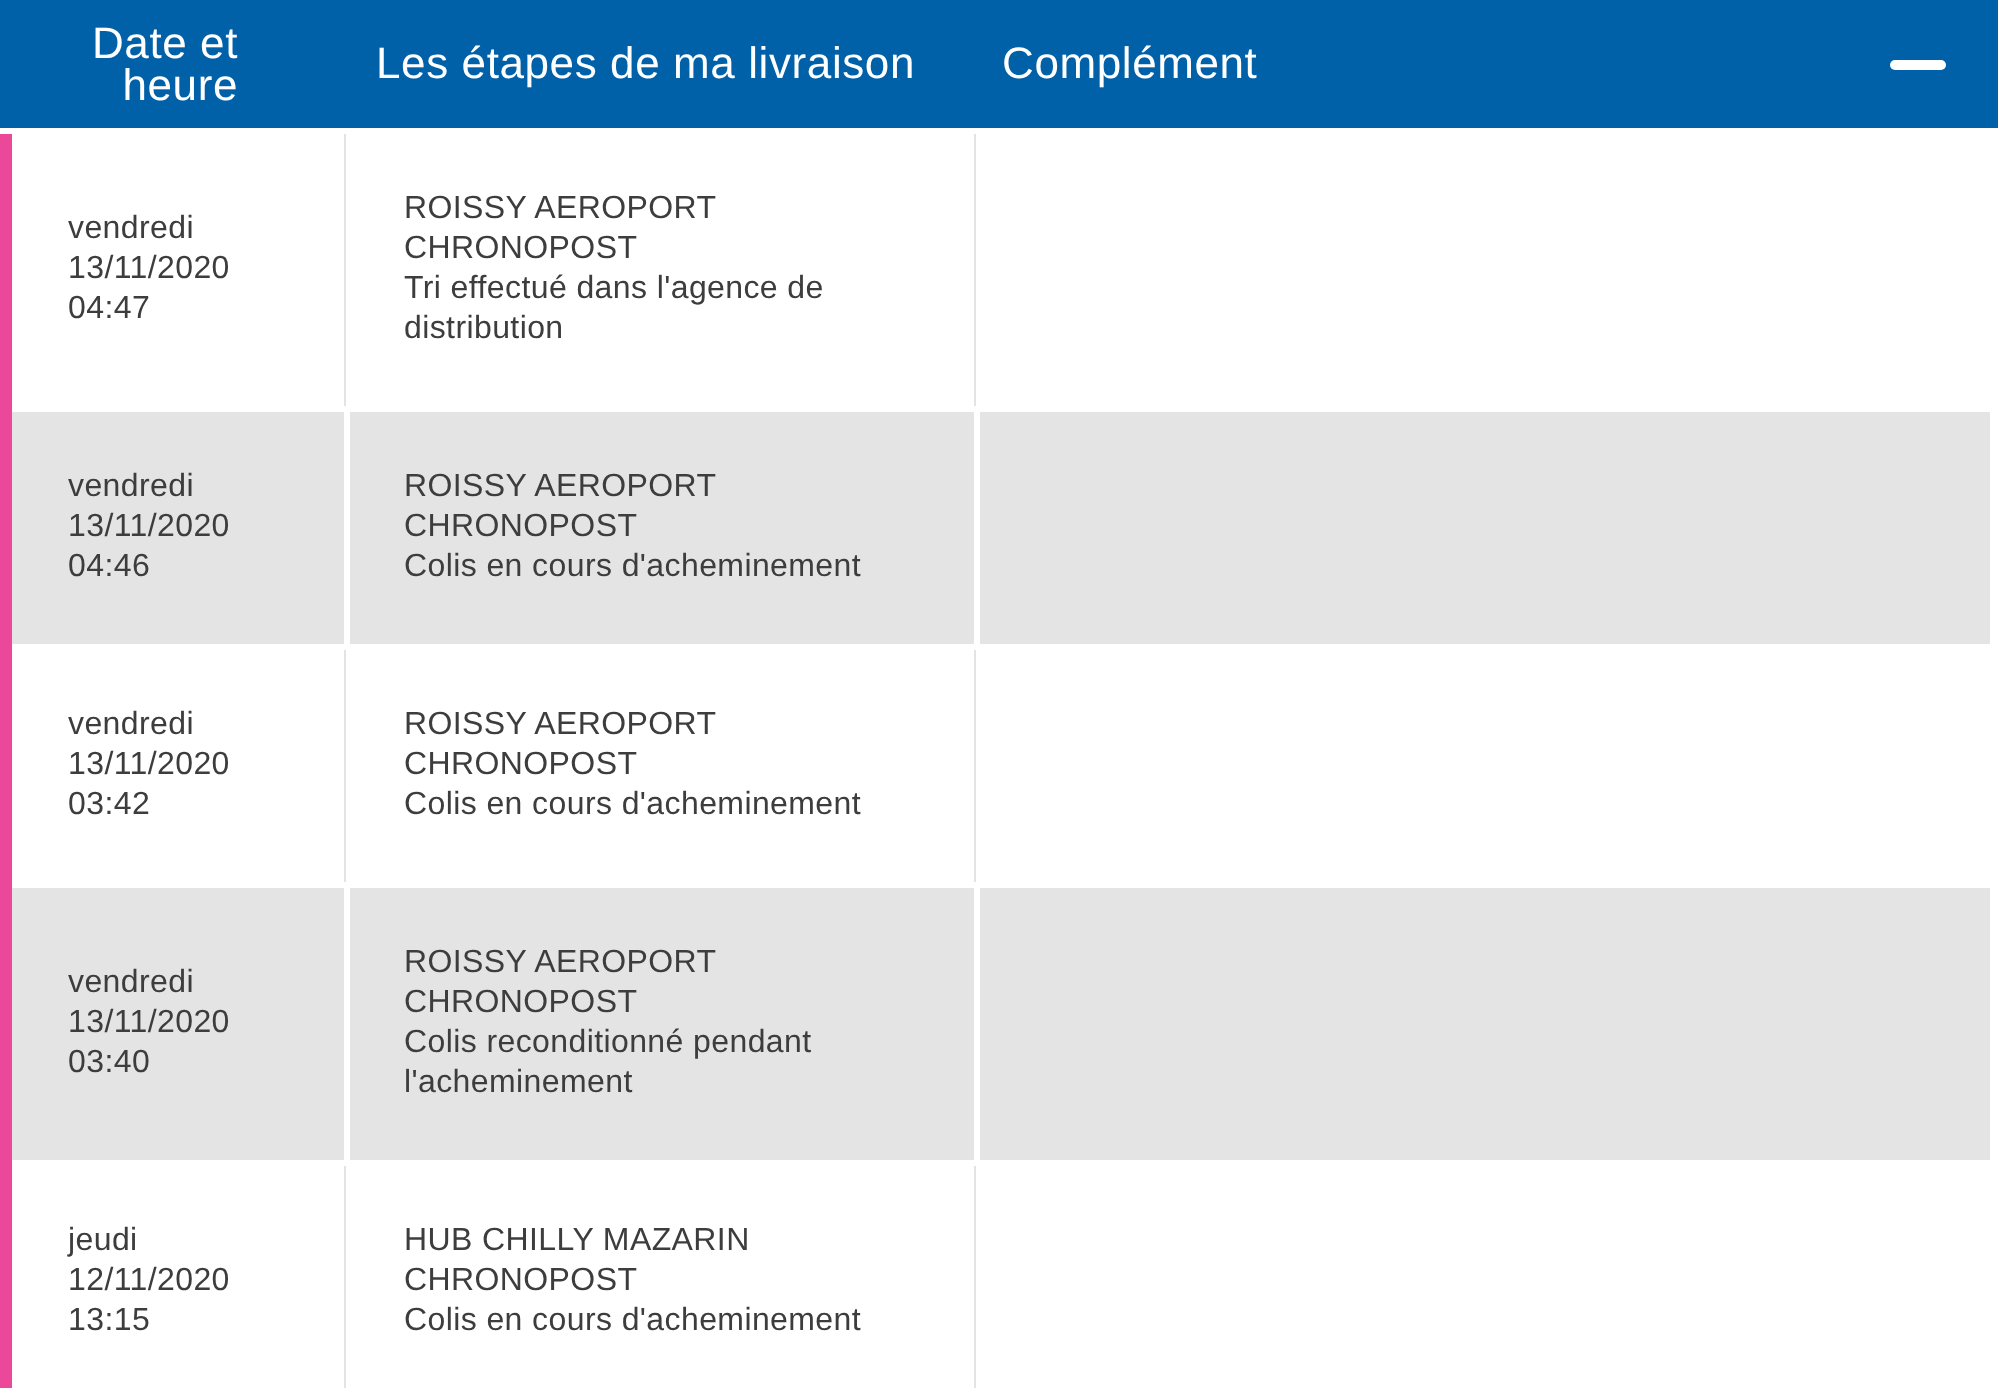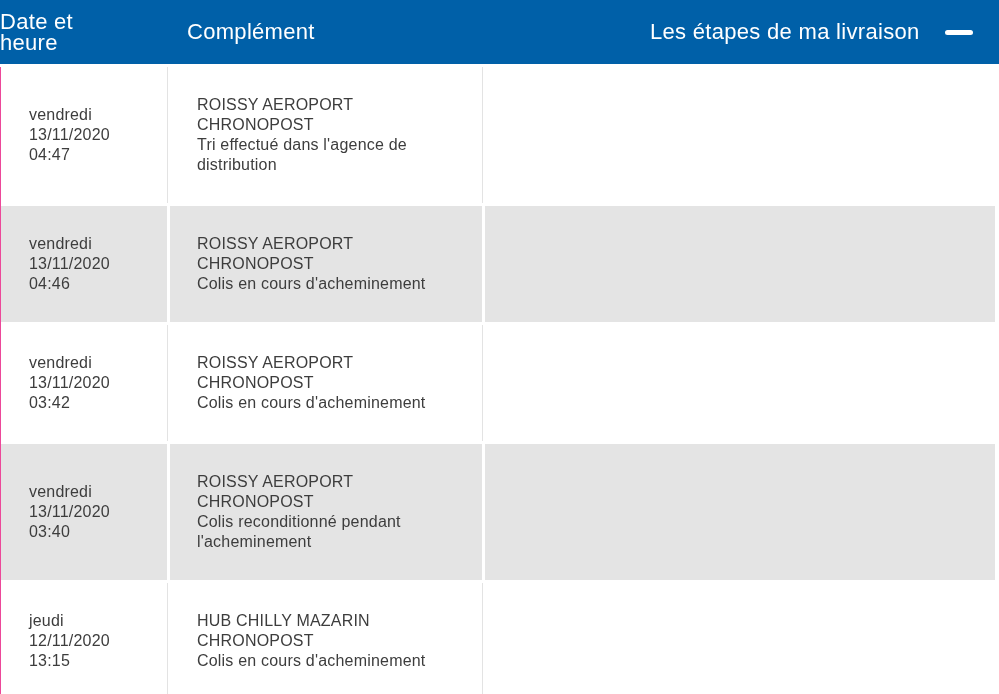--- a/index.html
+++ b/index.html
@@ -23,21 +23,21 @@
     height: 64px;
     background: var(--header-background, #0060A8);
     color: var(--header-text, #ffffff);
     display: flex;
     align-items: center;
     font-size: 22px;
     letter-spacing: 0.3px;
     box-sizing: border-box;
   }
   .hcol { box-sizing: border-box; }
-  .hcol-date { width: 167px; line-height: 21px; }
+  .hcol-date { width: 167px; padding-left: 24px; line-height: 21px; text-align: right; }
   .hcol-date span { display: block; width: 95px; }
   .hcol-steps { width: 314px; padding-left: 21px; }
   .hcol-complement { flex: 1; padding-left: 20px; }
 
   .collapse-btn {
     margin-right: 24px;
     background: none;
     border: none;
     padding: 8px 2px;
     cursor: pointer;
@@ -53,21 +53,21 @@
   }
 
   
   .table-body {
     margin: 3px 4px 0 0;
     height: 627px;
     display: flex;
     flex-direction: column;
     gap: 3px;
     overflow: hidden;
-    border-left: 1px solid #ec4899;
+    border-left: 6px solid #ec4899;
     box-sizing: border-box;
   }
 
   .row {
     display: flex;
     gap: 2px;
     flex: 0 0 auto;
   }
 
   .cell {
@@ -95,25 +95,25 @@
 </style>
 </head>
 <body>
 
 <div class="widget">
 
   <div class="header">
     <div class="hcol hcol-date">
       <span>Date et heure</span>
     </div>
+    <div class="hcol hcol-steps">
+      <span>Les étapes de ma livraison</span>
+    </div>
     <div class="hcol hcol-complement">
       <span>Complément</span>
-    </div>
-    <div class="hcol hcol-steps">
-      <span>Les étapes de ma livraison</span>
     </div>
     <button class="collapse-btn">
       <span class="minus-bar"></span>
     </button>
   </div>
 
   <div class="table-body">
   <div class="row">
     <div class="cell cell-date">
       <div class="cell-text">vendredi

